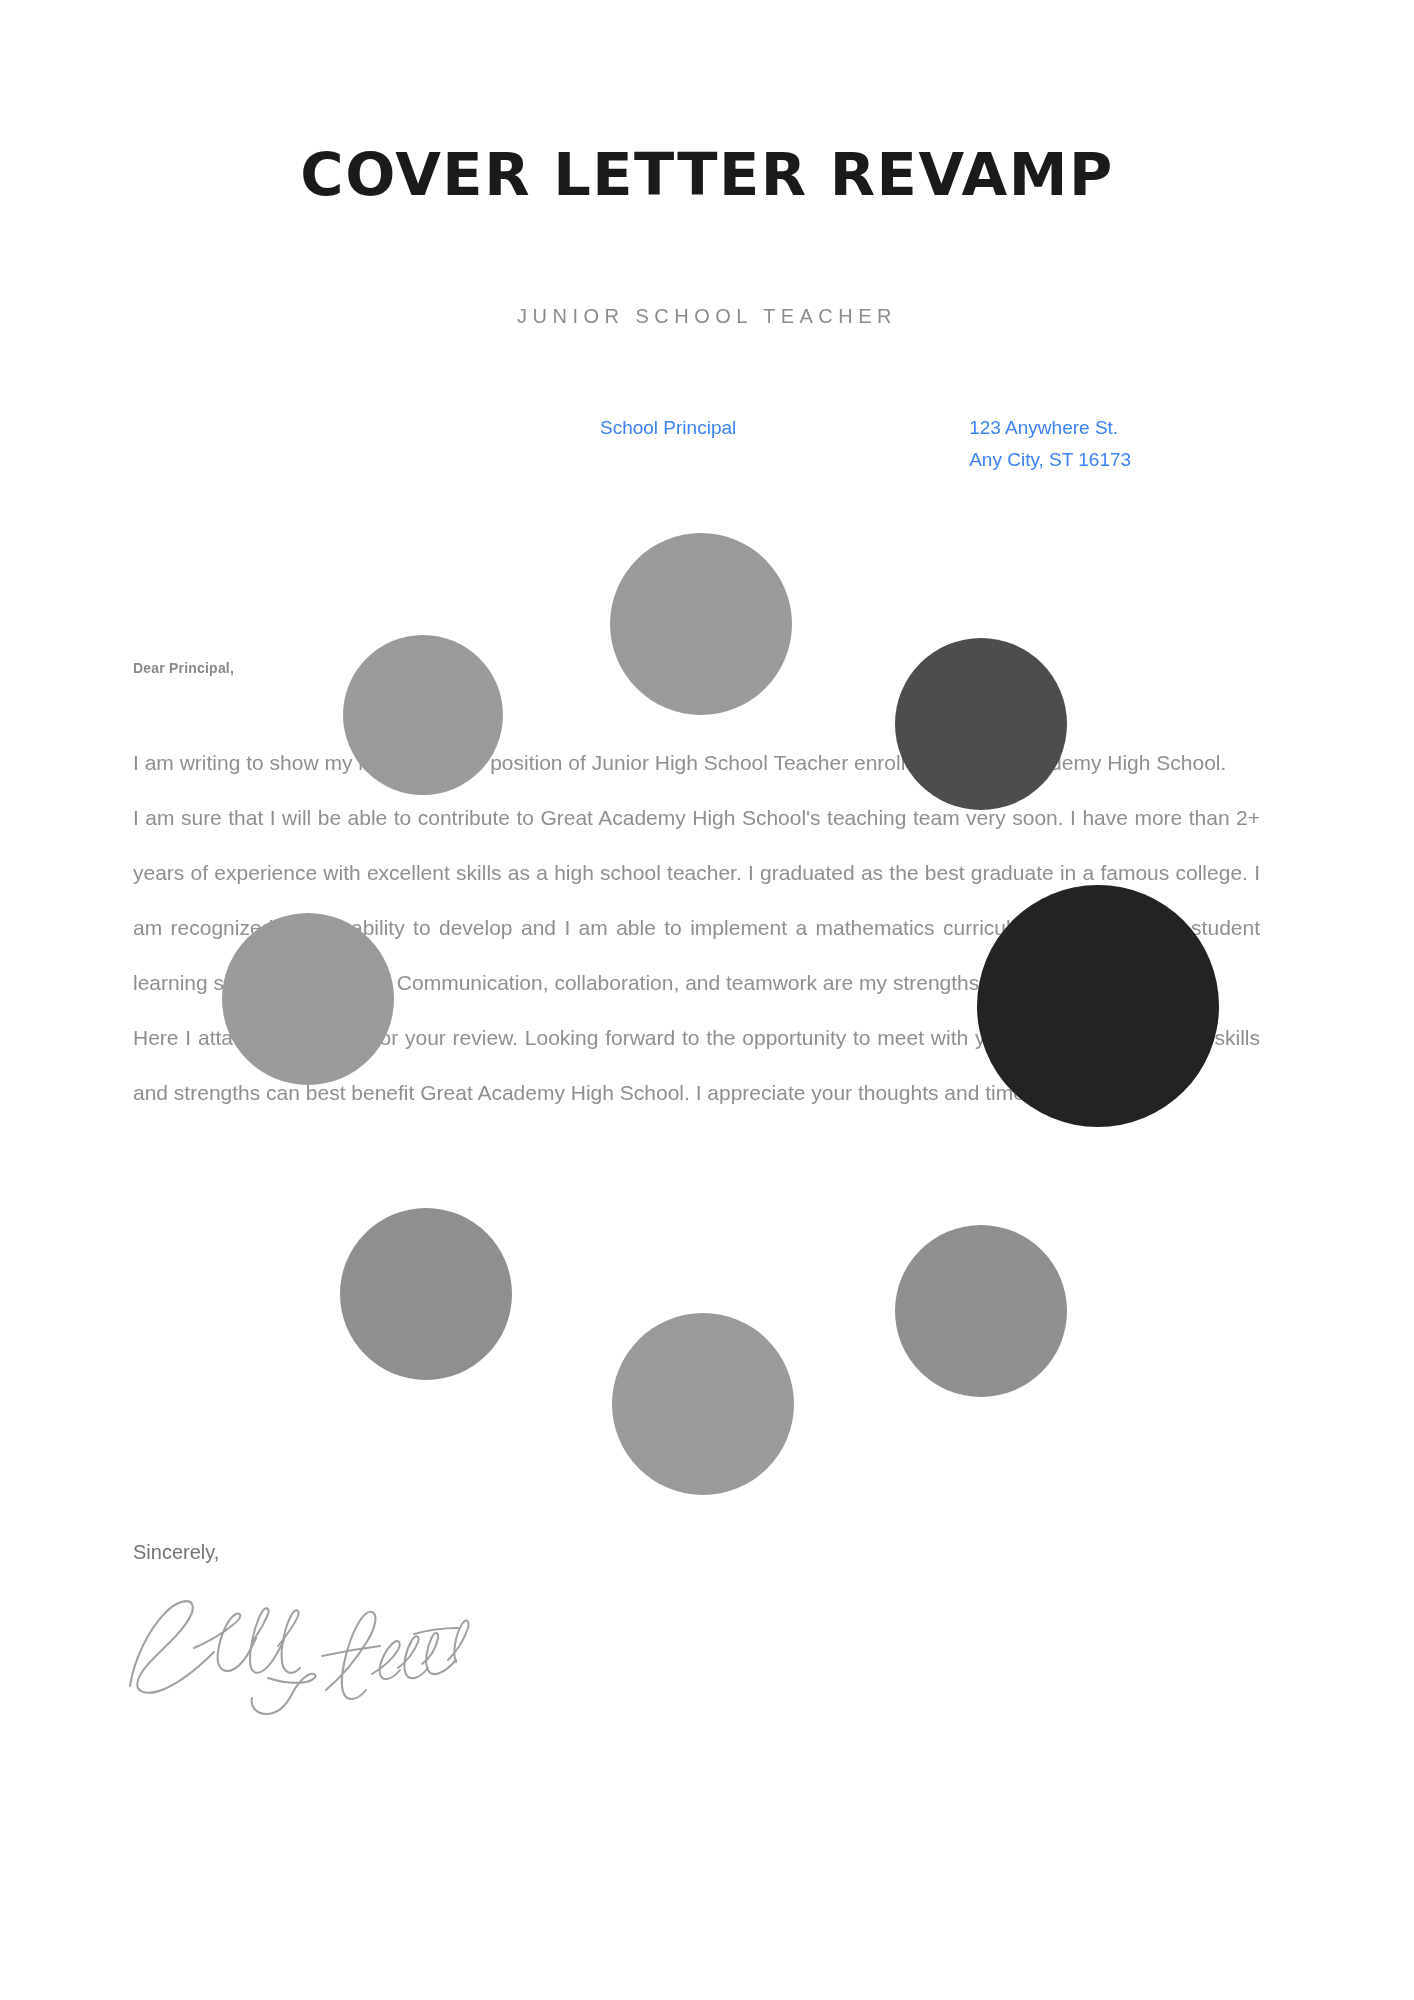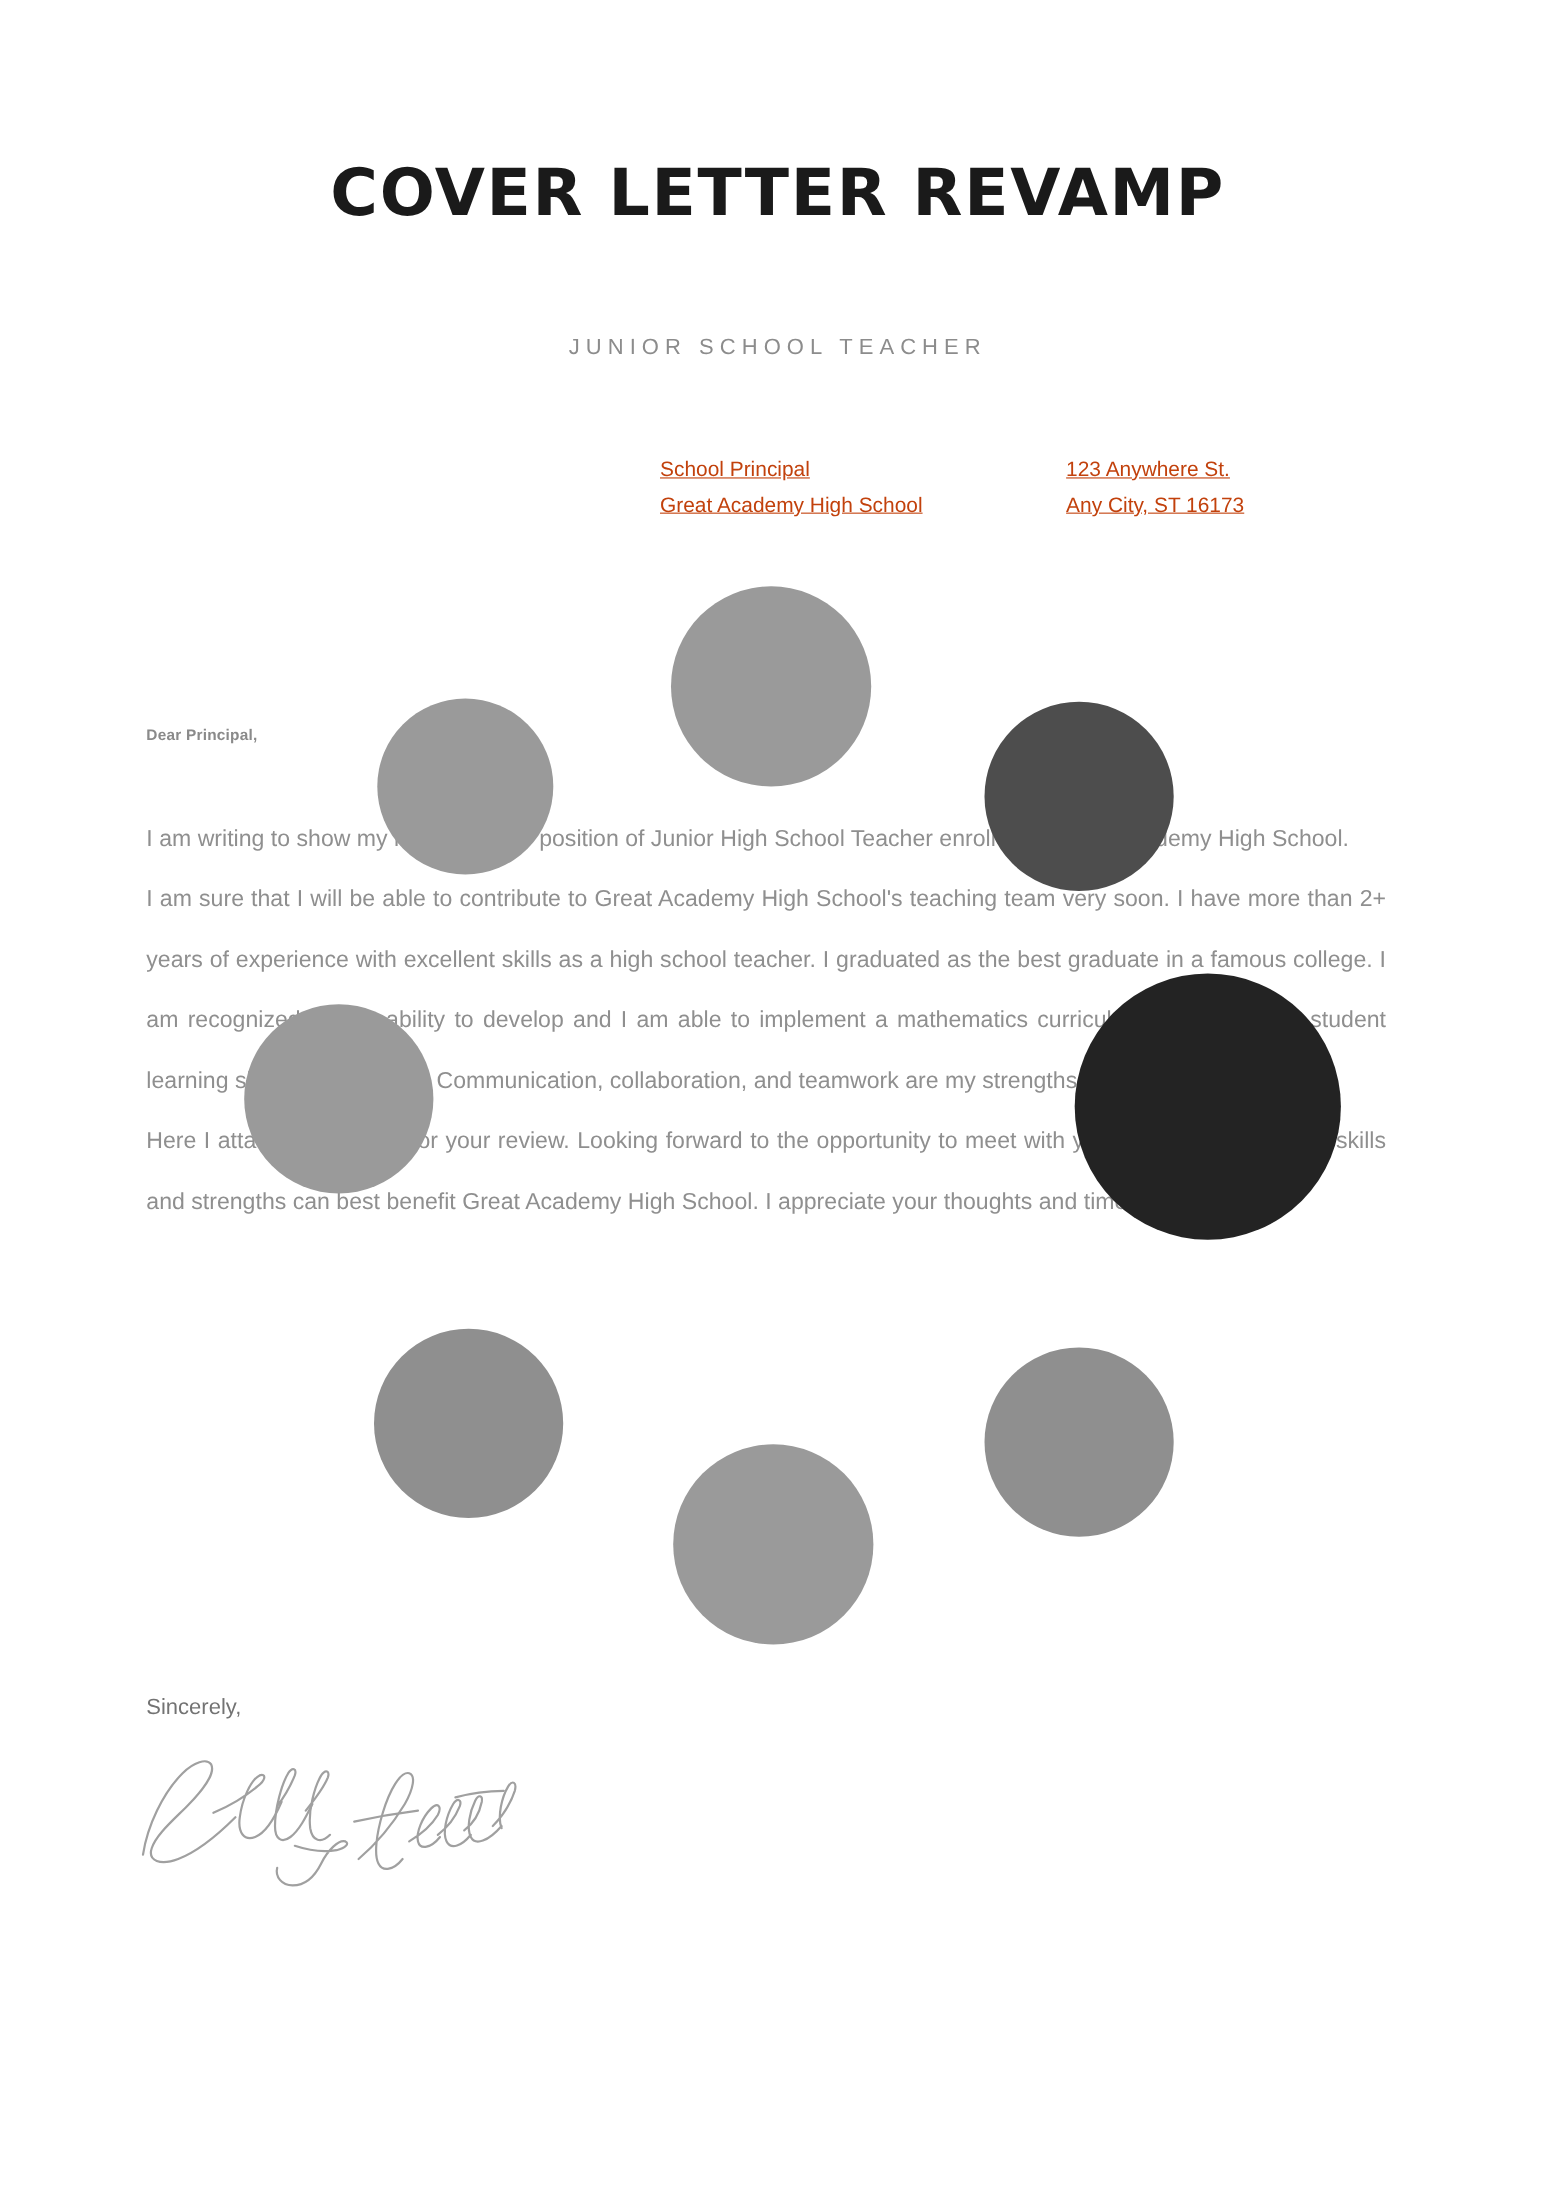--- a/index.html
+++ b/index.html
@@ -55,22 +55,21 @@
     position: absolute;
     top: 412px;
     left: 600px;
     width: 640px;
     display: flex;
     gap: 0;
   }
   .addr-col {
     font-size: 19px;
     line-height: 32px;
-    color: #c2410c;
-    text-decoration: underline;
+    color: #3b82f6;
   }
   .addr-col.left { width: 360px; }
   .addr-col.right { width: 280px; margin-left: 21px; }
 
   
   .salutation {
     position: absolute;
     top: 660px;
     left: 133px;
     font-size: 14px;
@@ -123,21 +122,20 @@
 
 <div class="page">
 
   <div class="title">COVER LETTER REVAMP</div>
 
   <div class="subtitle">JUNIOR SCHOOL TEACHER</div>
 
   <div class="addr-block">
     <div class="addr-col left">
       <div>School Principal</div>
-      <div>Great Academy High School</div>
     </div>
     <div class="addr-col right">
       <div>123 Anywhere St.</div>
       <div>Any City, ST 16173</div>
     </div>
   </div>
 
   <div class="salutation">Dear Principal,</div>
 
   <div class="body-copy">

